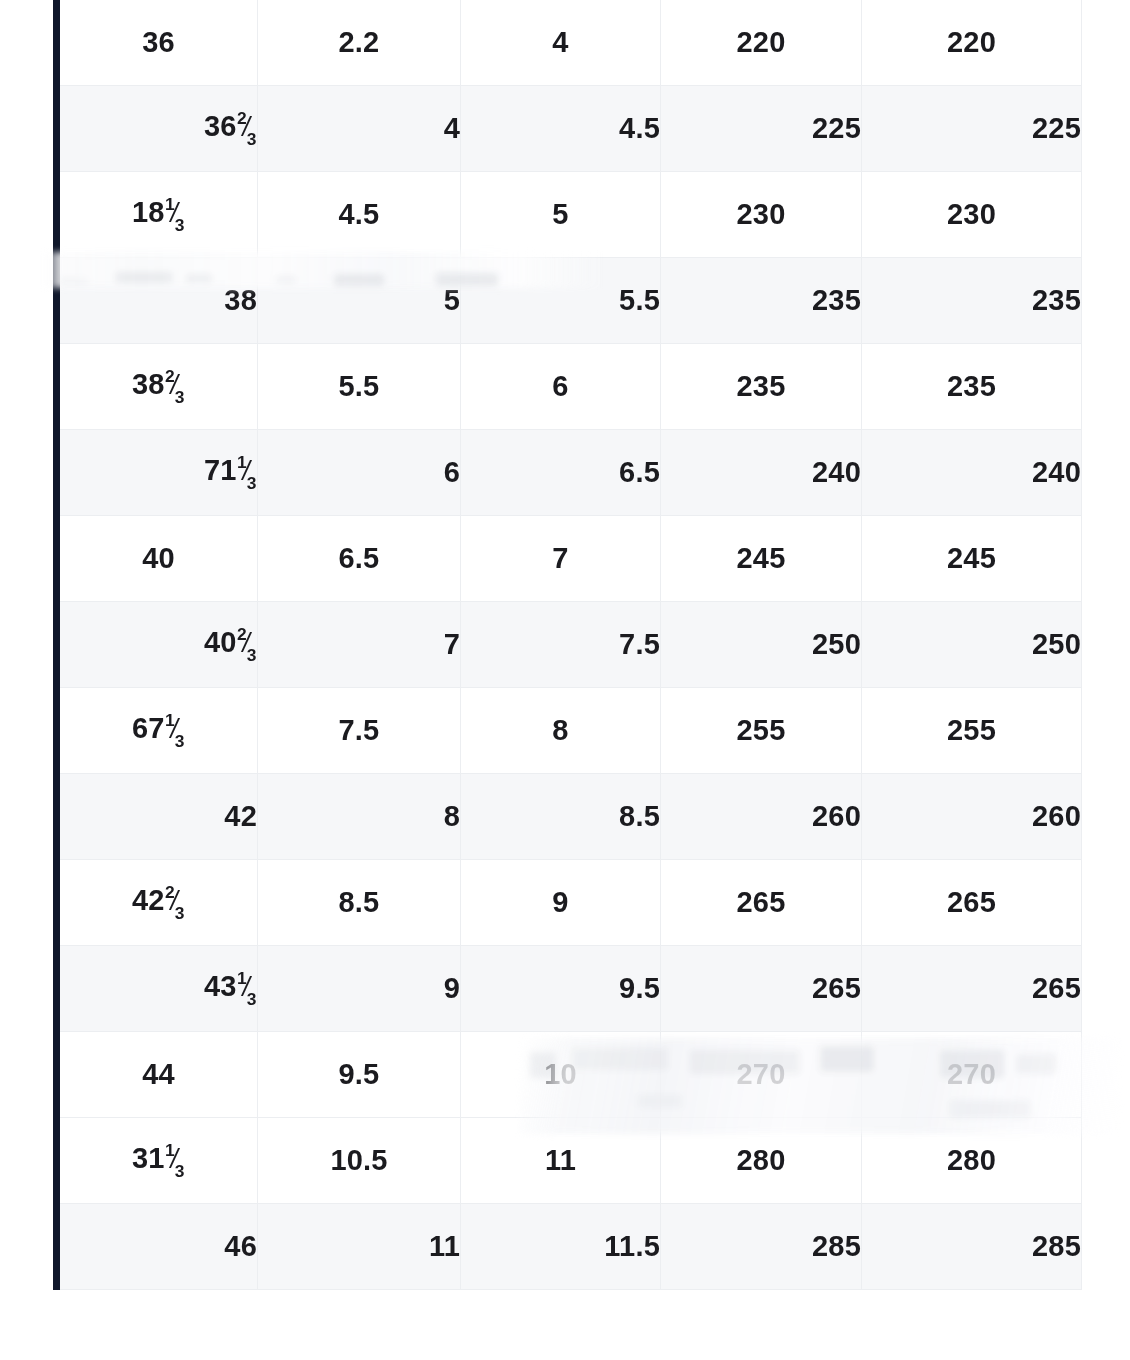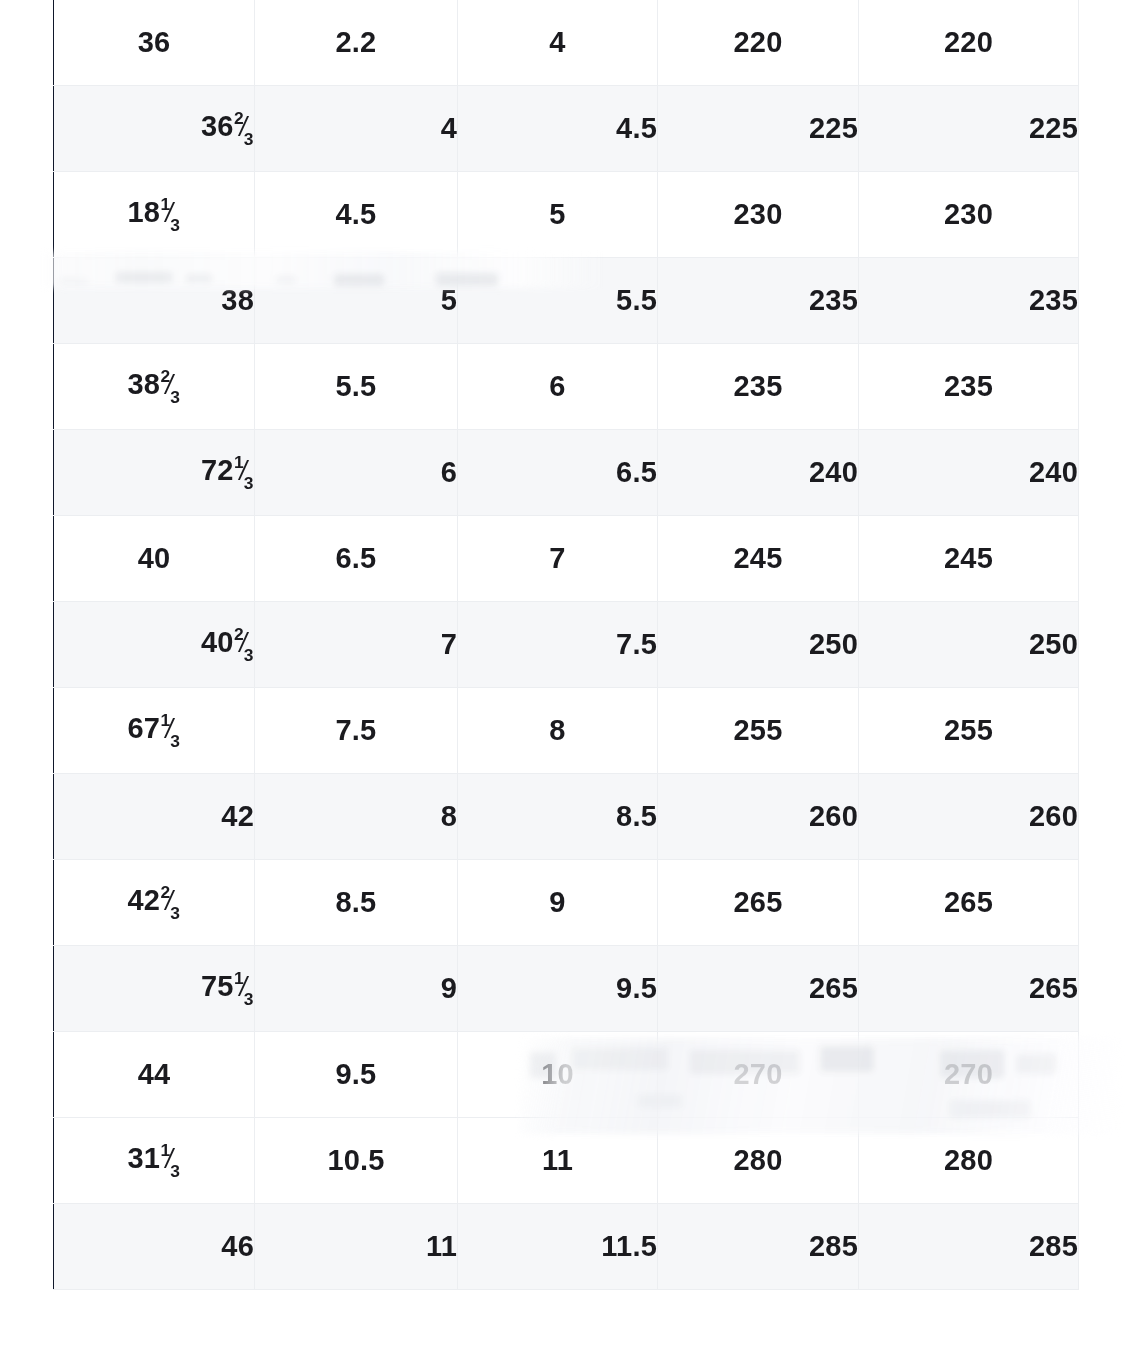--- a/index.html
+++ b/index.html
@@ -61,21 +61,21 @@
     border-right: 1px solid #eceef1;
   }
 
   #size-table tr.alt td {
     background: #f6f7f9;
     text-align: right;
   }
 
   
   #size-table td:first-child {
-    border-left: 1px solid #0f172a;
+    border-left: 7px solid #0f172a;
   }
 
   
   .frac {
     display: inline-block;
     position: relative;
     font-size: 29px;
     font-weight: 700;
     white-space: nowrap;
   }
@@ -212,21 +212,21 @@
           <td>235</td>
         </tr>
         <tr>
           <td><span class="frac"><span>38</span><span class="num">2</span><span class="slash">⁄</span><span class="den">3</span></span></td>
           <td>5.5</td>
           <td>6</td>
           <td>235</td>
           <td>235</td>
         </tr>
         <tr class="alt">
-          <td><span class="frac"><span>72</span><span class="num">1</span><span class="slash">⁄</span><span class="den">3</span></span></td>
+          <td><span class="frac"><span>71</span><span class="num">1</span><span class="slash">⁄</span><span class="den">3</span></span></td>
           <td>6</td>
           <td>6.5</td>
           <td>240</td>
           <td>240</td>
         </tr>
         <tr>
           <td>40</td>
           <td>6.5</td>
           <td>7</td>
           <td>245</td>
@@ -254,21 +254,21 @@
           <td>260</td>
         </tr>
         <tr>
           <td><span class="frac"><span>42</span><span class="num">2</span><span class="slash">⁄</span><span class="den">3</span></span></td>
           <td>8.5</td>
           <td>9</td>
           <td>265</td>
           <td>265</td>
         </tr>
         <tr class="alt">
-          <td><span class="frac"><span>75</span><span class="num">1</span><span class="slash">⁄</span><span class="den">3</span></span></td>
+          <td><span class="frac"><span>43</span><span class="num">1</span><span class="slash">⁄</span><span class="den">3</span></span></td>
           <td>9</td>
           <td>9.5</td>
           <td>265</td>
           <td>265</td>
         </tr>
         <tr>
           <td>44</td>
           <td>9.5</td>
           <td>10</td>
           <td>270</td>

